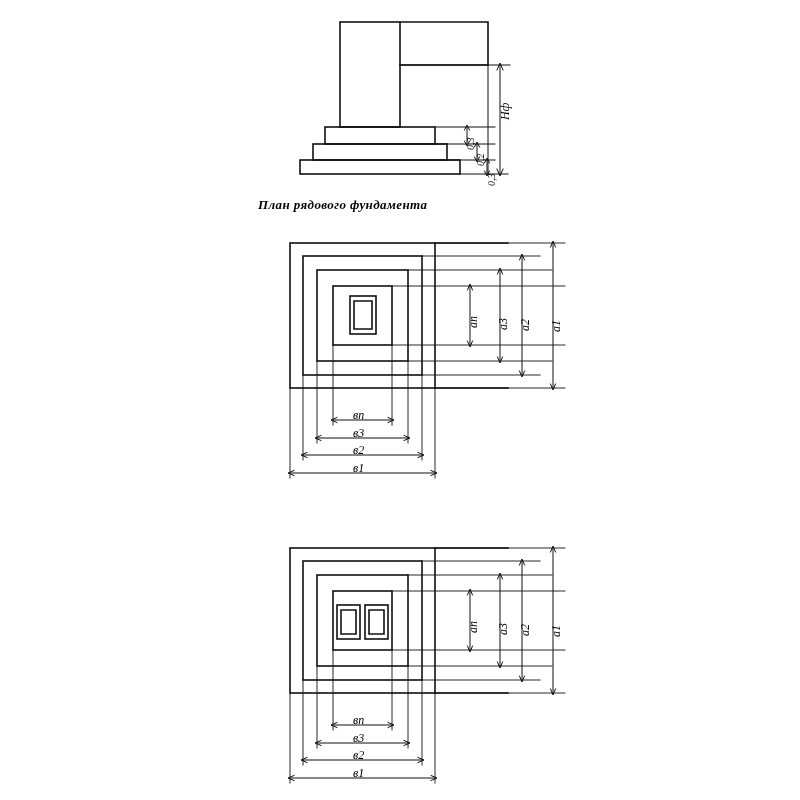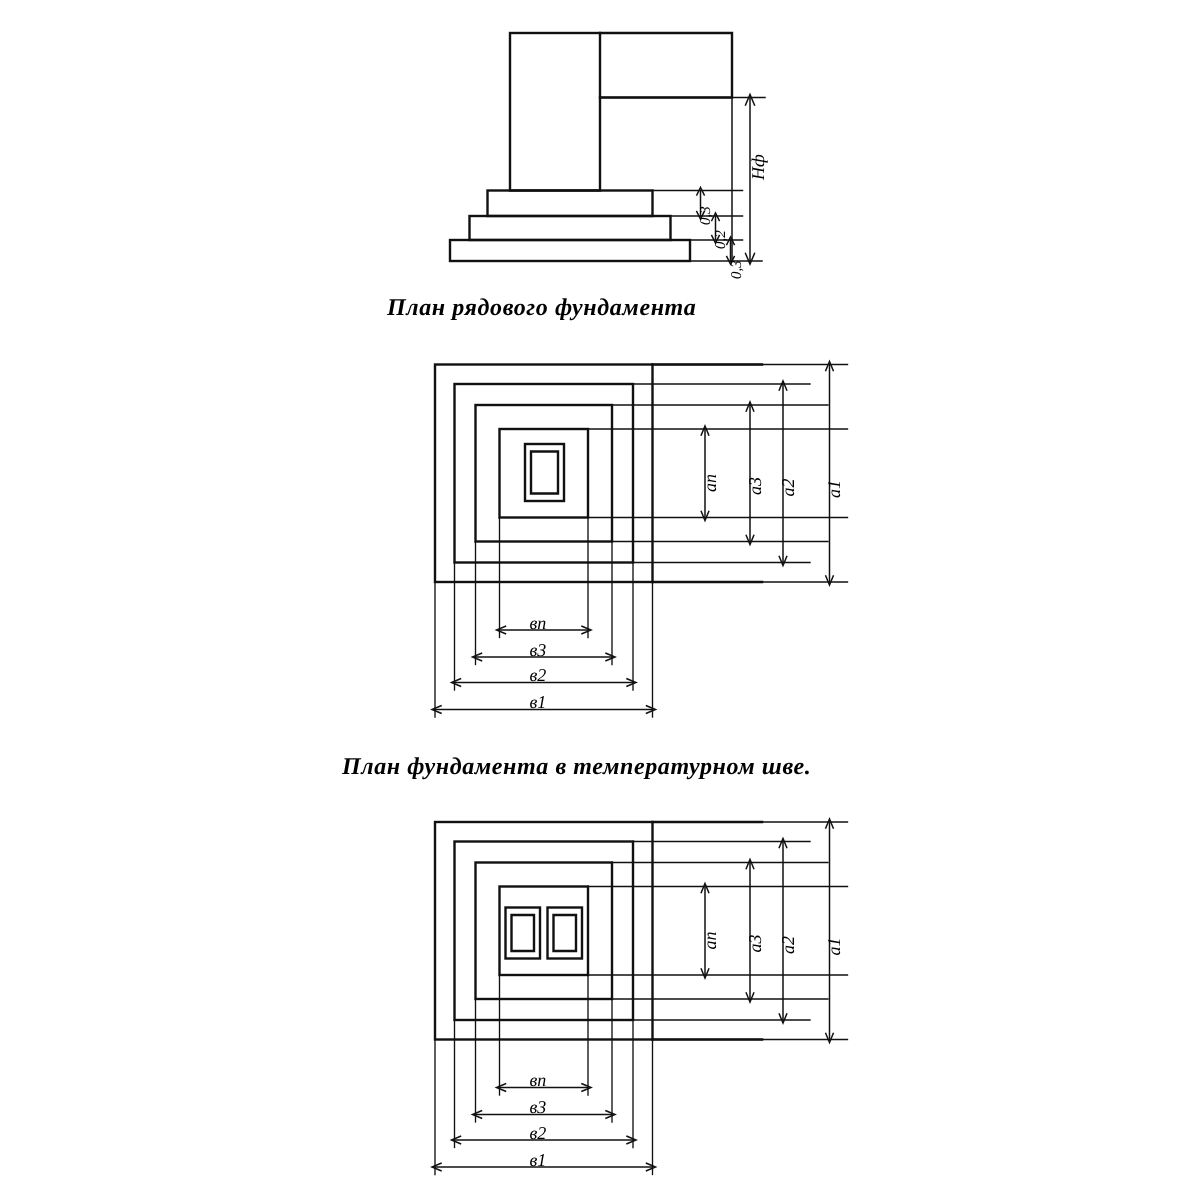--- a/index.html
+++ b/index.html
@@ -24,21 +24,21 @@
     position: absolute;
     left: 0;
     top: 0;
     width: 800px;
     height: 800px;
   }
   .cap {
     position: absolute;
     font-style: italic;
     font-weight: bold;
-    font-size: 16px;
+    font-size: 13px;
     letter-spacing: 0.4px;
     white-space: nowrap;
   }
   .dimlbl {
     position: absolute;
     font-style: italic;
     font-size: 12px;
     white-space: nowrap;
   }
   .dimlbl.vert {
@@ -249,21 +249,20 @@
   <div class="dimlbl vert" style="left:466px; top:328px;">ап</div>
   <div class="dimlbl vert" style="left:496px; top:330px;">а3</div>
   <div class="dimlbl vert" style="left:518px; top:331px;">а2</div>
   <div class="dimlbl vert" style="left:549px; top:332px;">а1</div>
 
   <div class="dimlbl" style="left:353px; top:408px;">вп</div>
   <div class="dimlbl" style="left:353px; top:426px;">в3</div>
   <div class="dimlbl" style="left:353px; top:443px;">в2</div>
   <div class="dimlbl" style="left:353px; top:461px;">в1</div>
 
-  <div class="cap" style="left:228px; top:503px;">План фундамента в температурном шве.</div>
 
   <div class="dimlbl vert" style="left:466px; top:633px;">ап</div>
   <div class="dimlbl vert" style="left:496px; top:635px;">а3</div>
   <div class="dimlbl vert" style="left:518px; top:636px;">а2</div>
   <div class="dimlbl vert" style="left:549px; top:637px;">а1</div>
 
   <div class="dimlbl" style="left:353px; top:713px;">вп</div>
   <div class="dimlbl" style="left:353px; top:731px;">в3</div>
   <div class="dimlbl" style="left:353px; top:748px;">в2</div>
   <div class="dimlbl" style="left:353px; top:766px;">в1</div>

